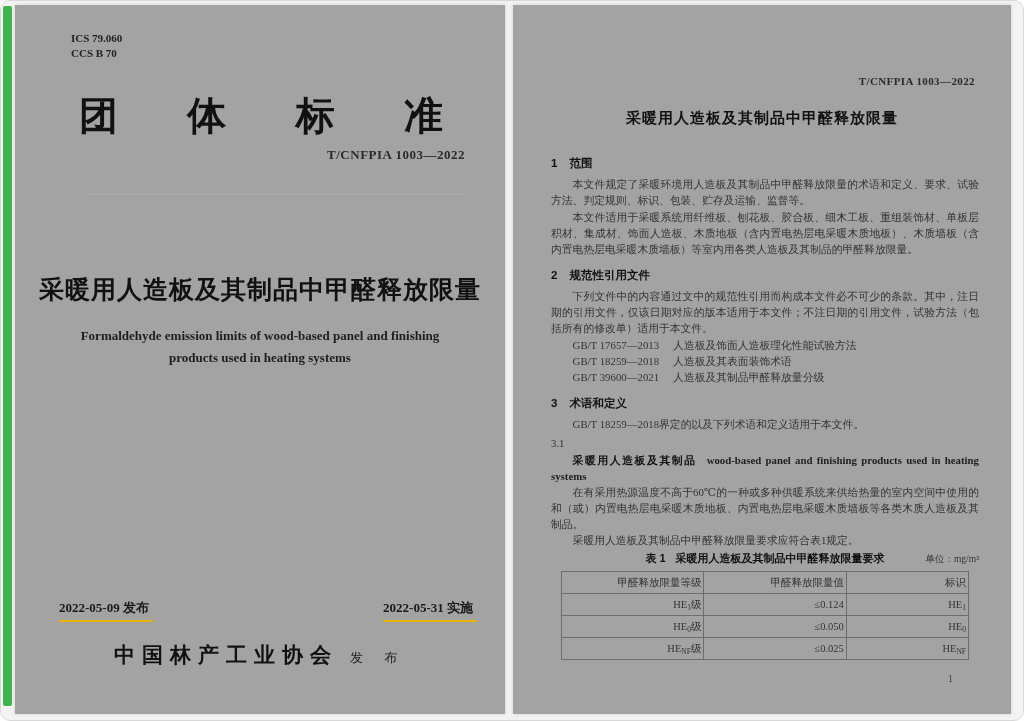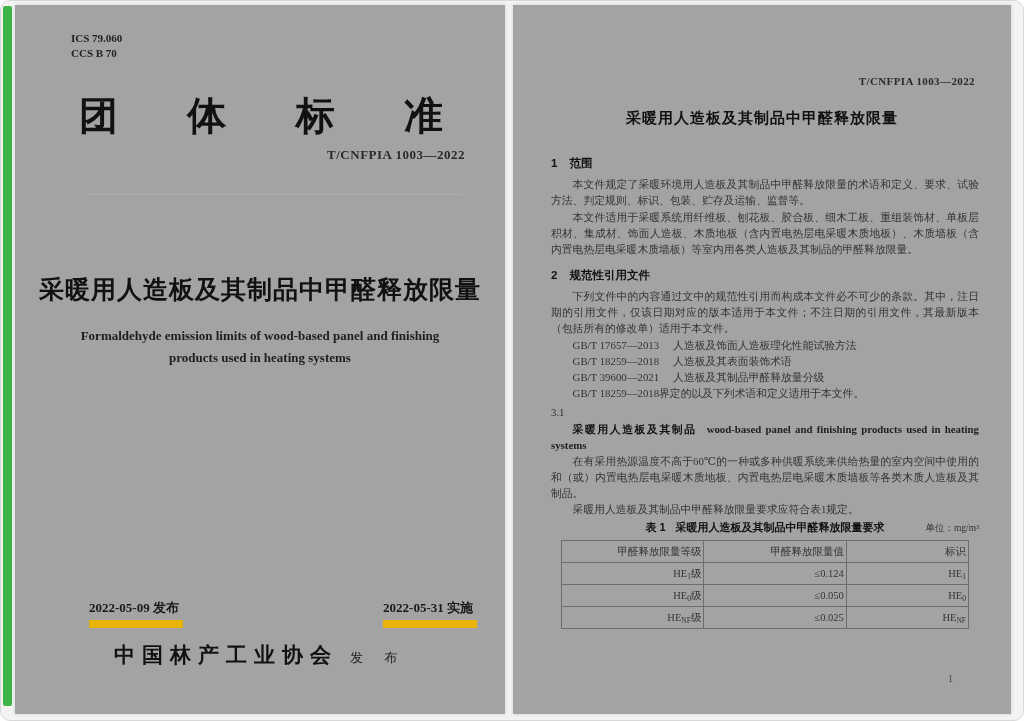--- a/index.html
+++ b/index.html
@@ -18,21 +18,21 @@
   .std-type{position:absolute;left:64px;top:84px;width:364px;display:flex;justify-content:space-between;
     font-family:"Liberation Sans","DejaVu Sans",sans-serif;font-weight:bold;font-size:39px;color:#111;}
   .std-num-left{position:absolute;right:40px;top:142px;font-size:13px;font-weight:bold;letter-spacing:.5px;}
   .cover-rule{position:absolute;left:70px;top:188px;width:378px;border-top:2px solid #a8a8a8;}
   .cover-title-zh{position:absolute;left:0;top:268px;width:100%;text-align:center;
     font-family:"Liberation Sans","DejaVu Sans",sans-serif;font-weight:bold;font-size:25px;letter-spacing:1px;color:#111;}
   .cover-title-en{position:absolute;left:20px;top:320px;width:450px;text-align:center;
     font-size:13px;font-weight:bold;line-height:1.7;color:#1e1e1e;}
   .dates-row{position:absolute;left:44px;top:594px;width:418px;display:flex;justify-content:space-between;
     font-size:13px;font-weight:bold;color:#1a1a1a;}
-  .dates-row .date{border-bottom:8px solid #eab308;padding:0 4px 3px 0;margin-left:30px;}
+  .dates-row .date{border-bottom:2px solid #eab308;padding:0 4px 3px 0;}
   .publisher-row{position:absolute;left:0;top:636px;width:100%;text-align:center;white-space:nowrap;}
   .publisher-name{font-size:21px;font-weight:bold;letter-spacing:7px;color:#111;
     font-family:"Liberation Sans","DejaVu Sans",sans-serif;}
   .publisher-suffix{font-size:13px;letter-spacing:9px;margin-left:8px;color:#222;}
 
   
   .rp-header-num{position:absolute;right:36px;top:70px;font-size:11px;font-weight:bold;letter-spacing:.4px;}
   .rp-title{position:absolute;left:0;top:104px;width:100%;text-align:center;
     font-family:"Liberation Sans","DejaVu Sans",sans-serif;font-weight:bold;font-size:15px;letter-spacing:1px;color:#111;}
   .rp-content{position:absolute;left:38px;top:150px;width:428px;font-size:10.8px;line-height:1.48;
@@ -106,33 +106,36 @@
 
       <div class="sec-h">
         <span class="num">1</span><span>范围</span>
       </div>
       <p class="para">本文件规定了采暖环境用人造板及其制品中甲醛释放限量的术语和定义、要求、试验方法、判定规则、标识、包装、贮存及运输、监督等。</p>
       <p class="para">本文件适用于采暖系统用纤维板、刨花板、胶合板、细木工板、重组装饰材、单板层积材、集成材、饰面人造板、木质地板（含内置电热层电采暖木质地板）、木质墙板（含内置电热层电采暖木质墙板）等室内用各类人造板及其制品的甲醛释放限量。</p>
 
       <div class="sec-h">
         <span class="num">2</span><span>规范性引用文件</span>
       </div>
-      <p class="para">下列文件中的内容通过文中的规范性引用而构成本文件必不可少的条款。其中，注日期的引用文件，仅该日期对应的版本适用于本文件；不注日期的引用文件，其最新版本（包括所有的修改单）适用于本文件。</p>
+      <p class="para">下列文件中的内容通过文中的规范性引用而构成本文件必不可少的条款。其中，注日期的引用文件，仅该日期对应的版本适用于本文件；不注日期的引用文件，试验方法（包括所有的修改单）适用于本文件。</p>
       <div class="refs">
         <div class="ref-line">
           <span>GB/T 17657—2013</span><span class="ref-title">人造板及饰面人造板理化性能试验方法</span>
         </div>
         <div class="ref-line">
           <span>GB/T 18259—2018</span><span class="ref-title">人造板及其表面装饰术语</span>
         </div>
         <div class="ref-line">
           <span>GB/T 39600—2021</span><span class="ref-title">人造板及其制品甲醛释放量分级</span>
         </div>
       </div>
 
+      <div class="sec-h">
+        <span class="num">3</span><span>术语和定义</span>
+      </div>
       <p class="para">GB/T 18259—2018界定的以及下列术语和定义适用于本文件。</p>
       <div class="term-num">3.1</div>
       <p class="term-line">
         <span class="term-zh">采暖用人造板及其制品</span><span class="term-en">wood-based panel and finishing products used in heating systems</span>
       </p>
       <p class="para">在有采用热源温度不高于60℃的一种或多种供暖系统来供给热量的室内空间中使用的和（或）内置电热层电采暖木质地板、内置电热层电采暖木质墙板等各类木质人造板及其制品。</p>
 
       <p class="para">采暖用人造板及其制品中甲醛释放限量要求应符合表1规定。</p>
 
       <div class="tbl-caption-row">

